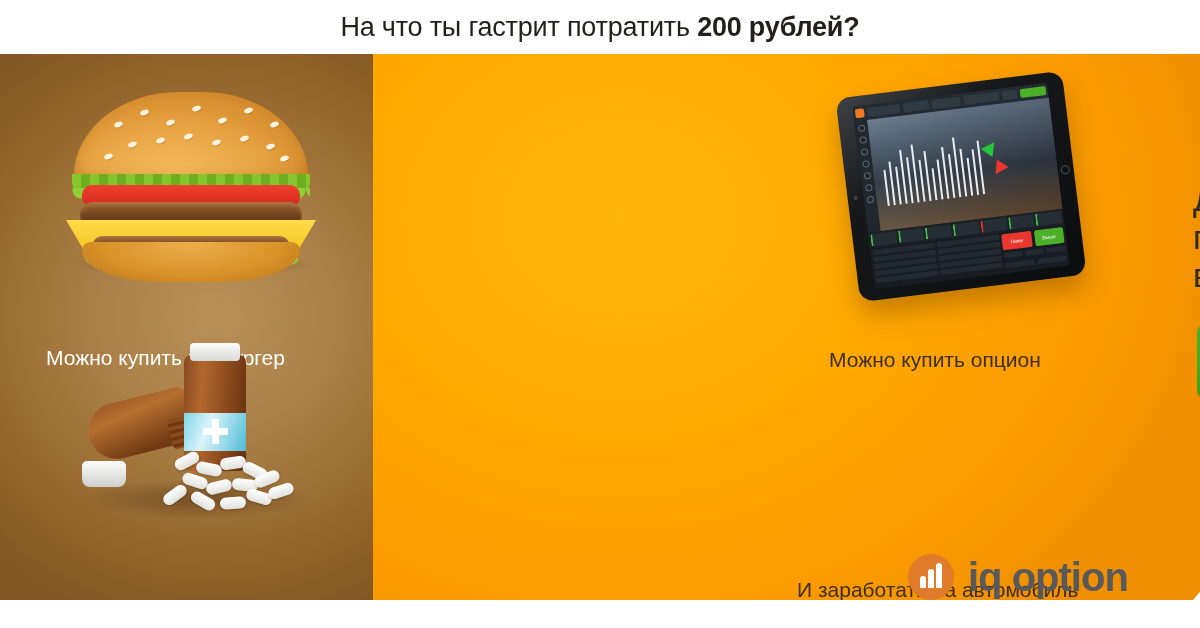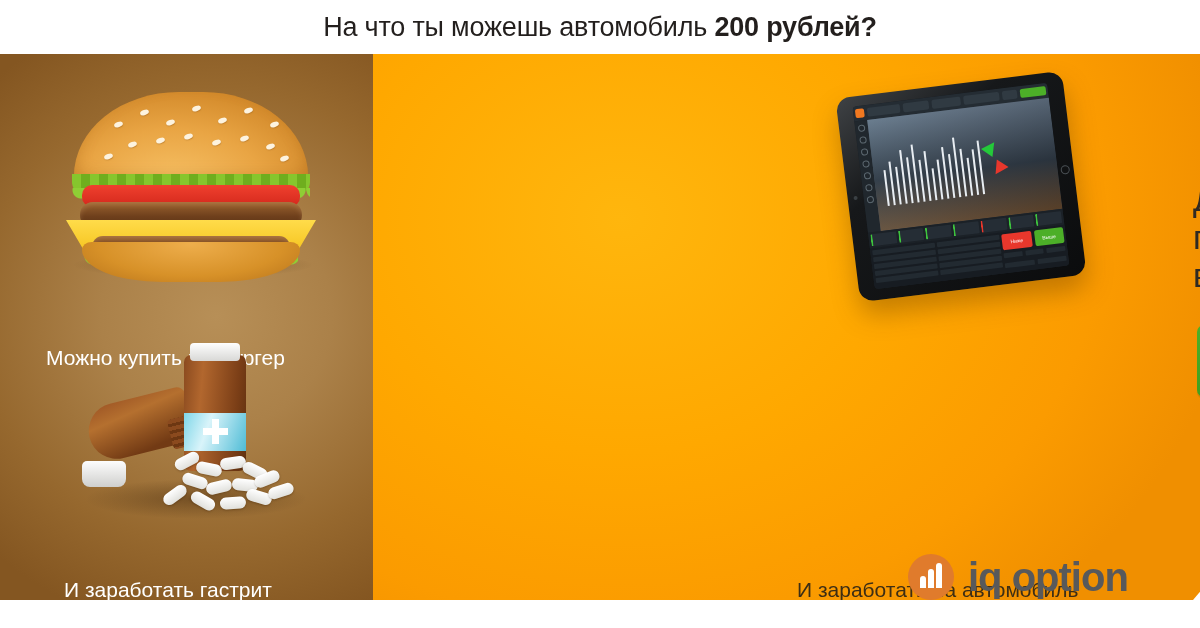--- a/index.html
+++ b/index.html
@@ -500,21 +500,21 @@
     font-weight: bold;
     color: #58595b;
     letter-spacing: -1px;
   }
 </style>
 </head>
 <body>
 
 <div class="header">
   <div class="header-title">
-    <span>На что ты можешь автомобиль </span><span class="hl">200 рублей?</span>
+    <span>На что ты гастрит потратить </span><span class="hl">200 рублей?</span>
   </div>
 </div>
 
 <div class="banner">
 
   <div class="panel-left">
 
     <div class="burger-wrap">
       <div class="burger-shadow"></div>
       <div class="bun-top">
@@ -563,21 +563,20 @@
       <div class="tablet-pill" style="left:128px; top:142px; transform:rotate(-14deg);"></div>
       <div class="tablet-pill" style="left:154px; top:140px; transform:rotate(6deg);"></div>
       <div class="tablet-pill" style="left:176px; top:134px; transform:rotate(-22deg);"></div>
       <div class="tablet-pill" style="left:84px;  top:150px; transform:rotate(-36deg);"></div>
       <div class="tablet-pill" style="left:112px; top:156px; transform:rotate(30deg);"></div>
       <div class="tablet-pill" style="left:142px; top:158px; transform:rotate(-4deg);"></div>
       <div class="tablet-pill" style="left:168px; top:152px; transform:rotate(16deg);"></div>
       <div class="tablet-pill" style="left:190px; top:146px; transform:rotate(-18deg);"></div>
     </div>
 
-    <div class="caption light" id="cap-gastro">И заработать гастрит</div>
   </div>
 
   <div class="panel-mid">
 
     <div class="tablet-wrap">
       <div class="tablet-body"></div>
       <div class="tablet-cam"></div>
       <div class="tablet-home"></div>
       <div class="tablet-screen">
 
@@ -661,20 +660,21 @@
             <div class="scr-btnrow" style="height:7px;">
               <div class="scr-row" style="flex:1;"></div>
               <div class="scr-row" style="flex:1;"></div>
             </div>
           </div>
         </div>
 
       </div>
     </div>
 
+    <div class="caption dark" id="cap-option">Можно купить опцион</div>
 
 
     <div class="caption dark" id="cap-auto">И заработать на автомобиль</div>
 
     <div class="headline">
       <div>Делай</div>
       <div>правильный</div>
       <div>выбор!</div>
     </div>
 

